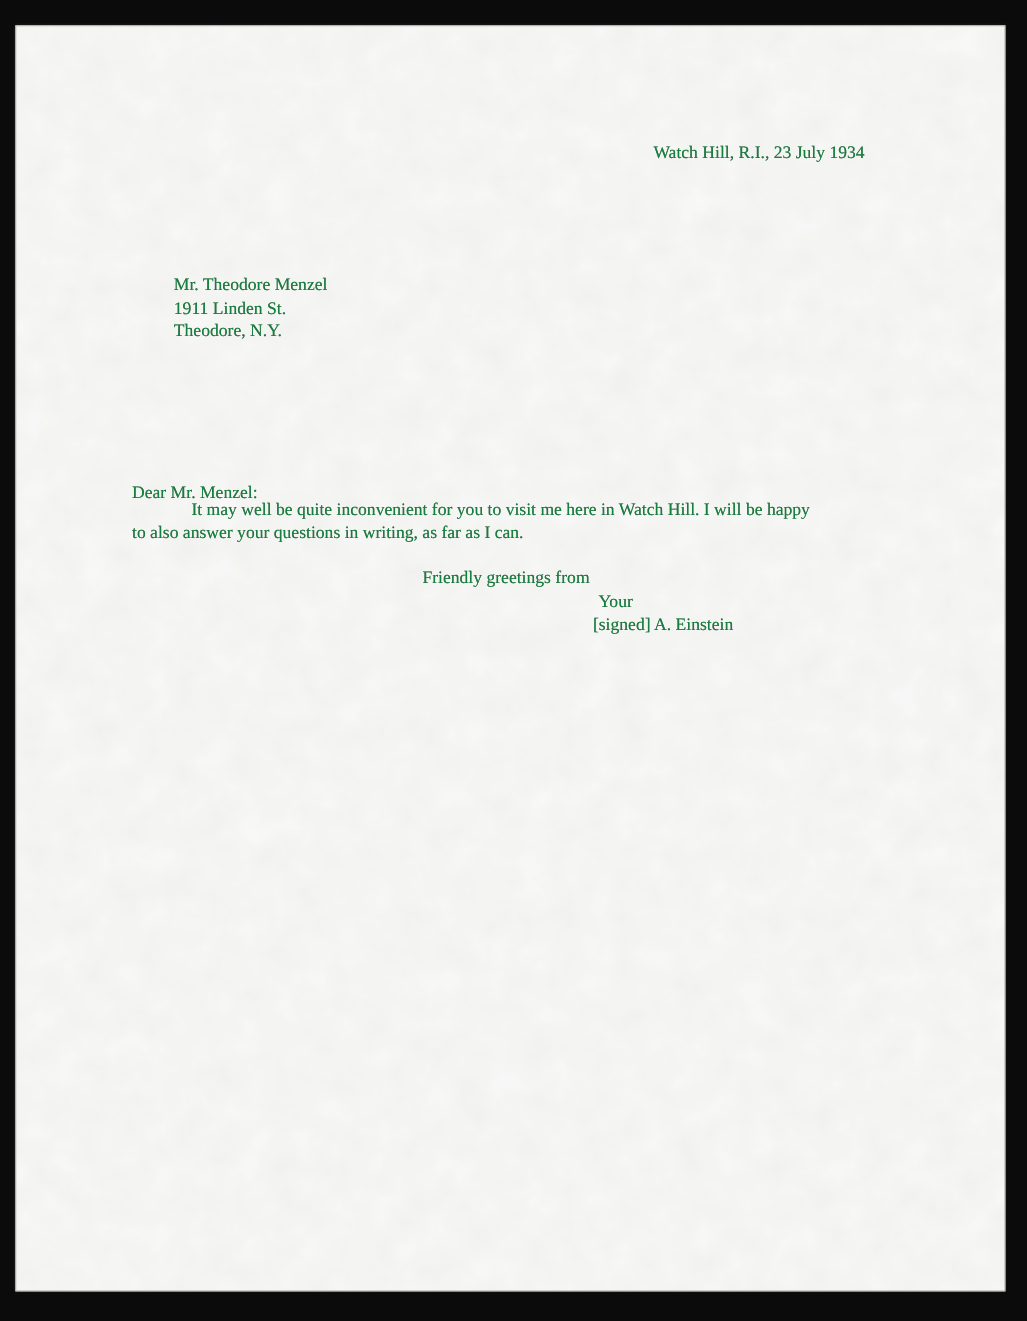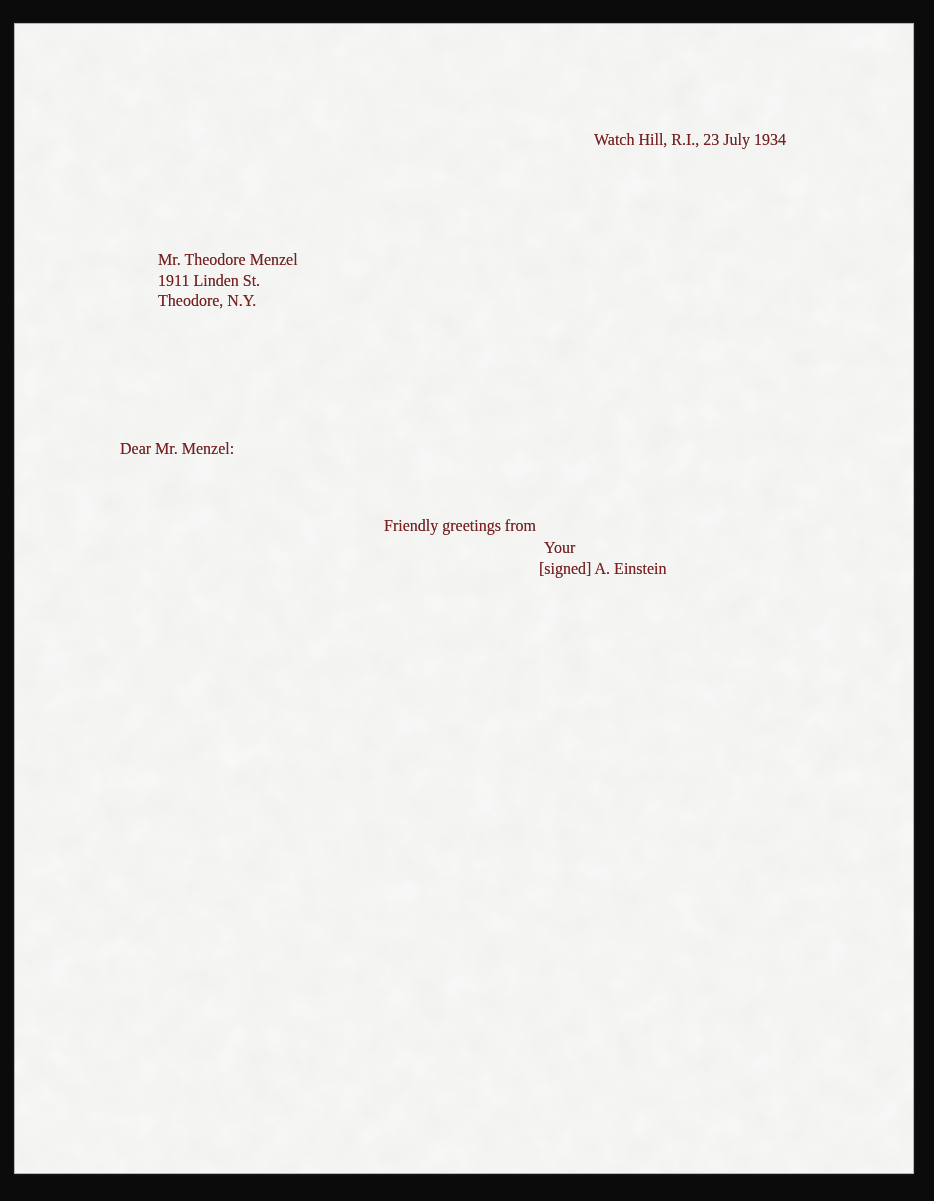--- a/index.html
+++ b/index.html
@@ -28,21 +28,21 @@
   .paper-texture {
     position: absolute;
     inset: 0;
     width: 100%;
     height: 100%;
     opacity: 0.55;
     pointer-events: none;
   }
   .txt {
     position: absolute;
-    color: #7f1d1d;
+    color: #15803d;
     font-size: 16px;
     line-height: 21px;
     white-space: nowrap;
     text-shadow: 0 0 0.6px rgba(30,30,30,0.55);
   }
   .dateline      { left: 579px; top: 105px; }
   .recipient     { left: 105px; top: 226px; line-height: 20.5px; margin-left: 38px; }
   .salutation    { left: 105px; top: 402px; margin-top: 12px; }
   .body-block    { left: 105px; top: 429px; }
   .body-line-1   { padding-left: 54px; }
@@ -72,20 +72,24 @@
   <div class="txt dateline">Watch Hill, R.I., 23 July 1934</div>
 
   <div class="txt recipient">
     <div>Mr. Theodore Menzel</div>
     <div>1911 Linden St.</div>
     <div>Theodore, N.Y.</div>
   </div>
 
   <div class="txt salutation">Dear Mr. Menzel:</div>
 
+  <div class="txt body-block">
+    <div class="body-line-1">It may well be quite inconvenient for you to visit me here in Watch Hill. I will be happy</div>
+    <div>to also answer your questions in writing, as far as I can.</div>
+  </div>
 
   <div class="txt closing">Friendly greetings from</div>
 
   <div class="txt sig-your">Your</div>
 
   <div class="txt sig-name">[signed] A. Einstein</div>
 
 </div>
 
 </body></html>

